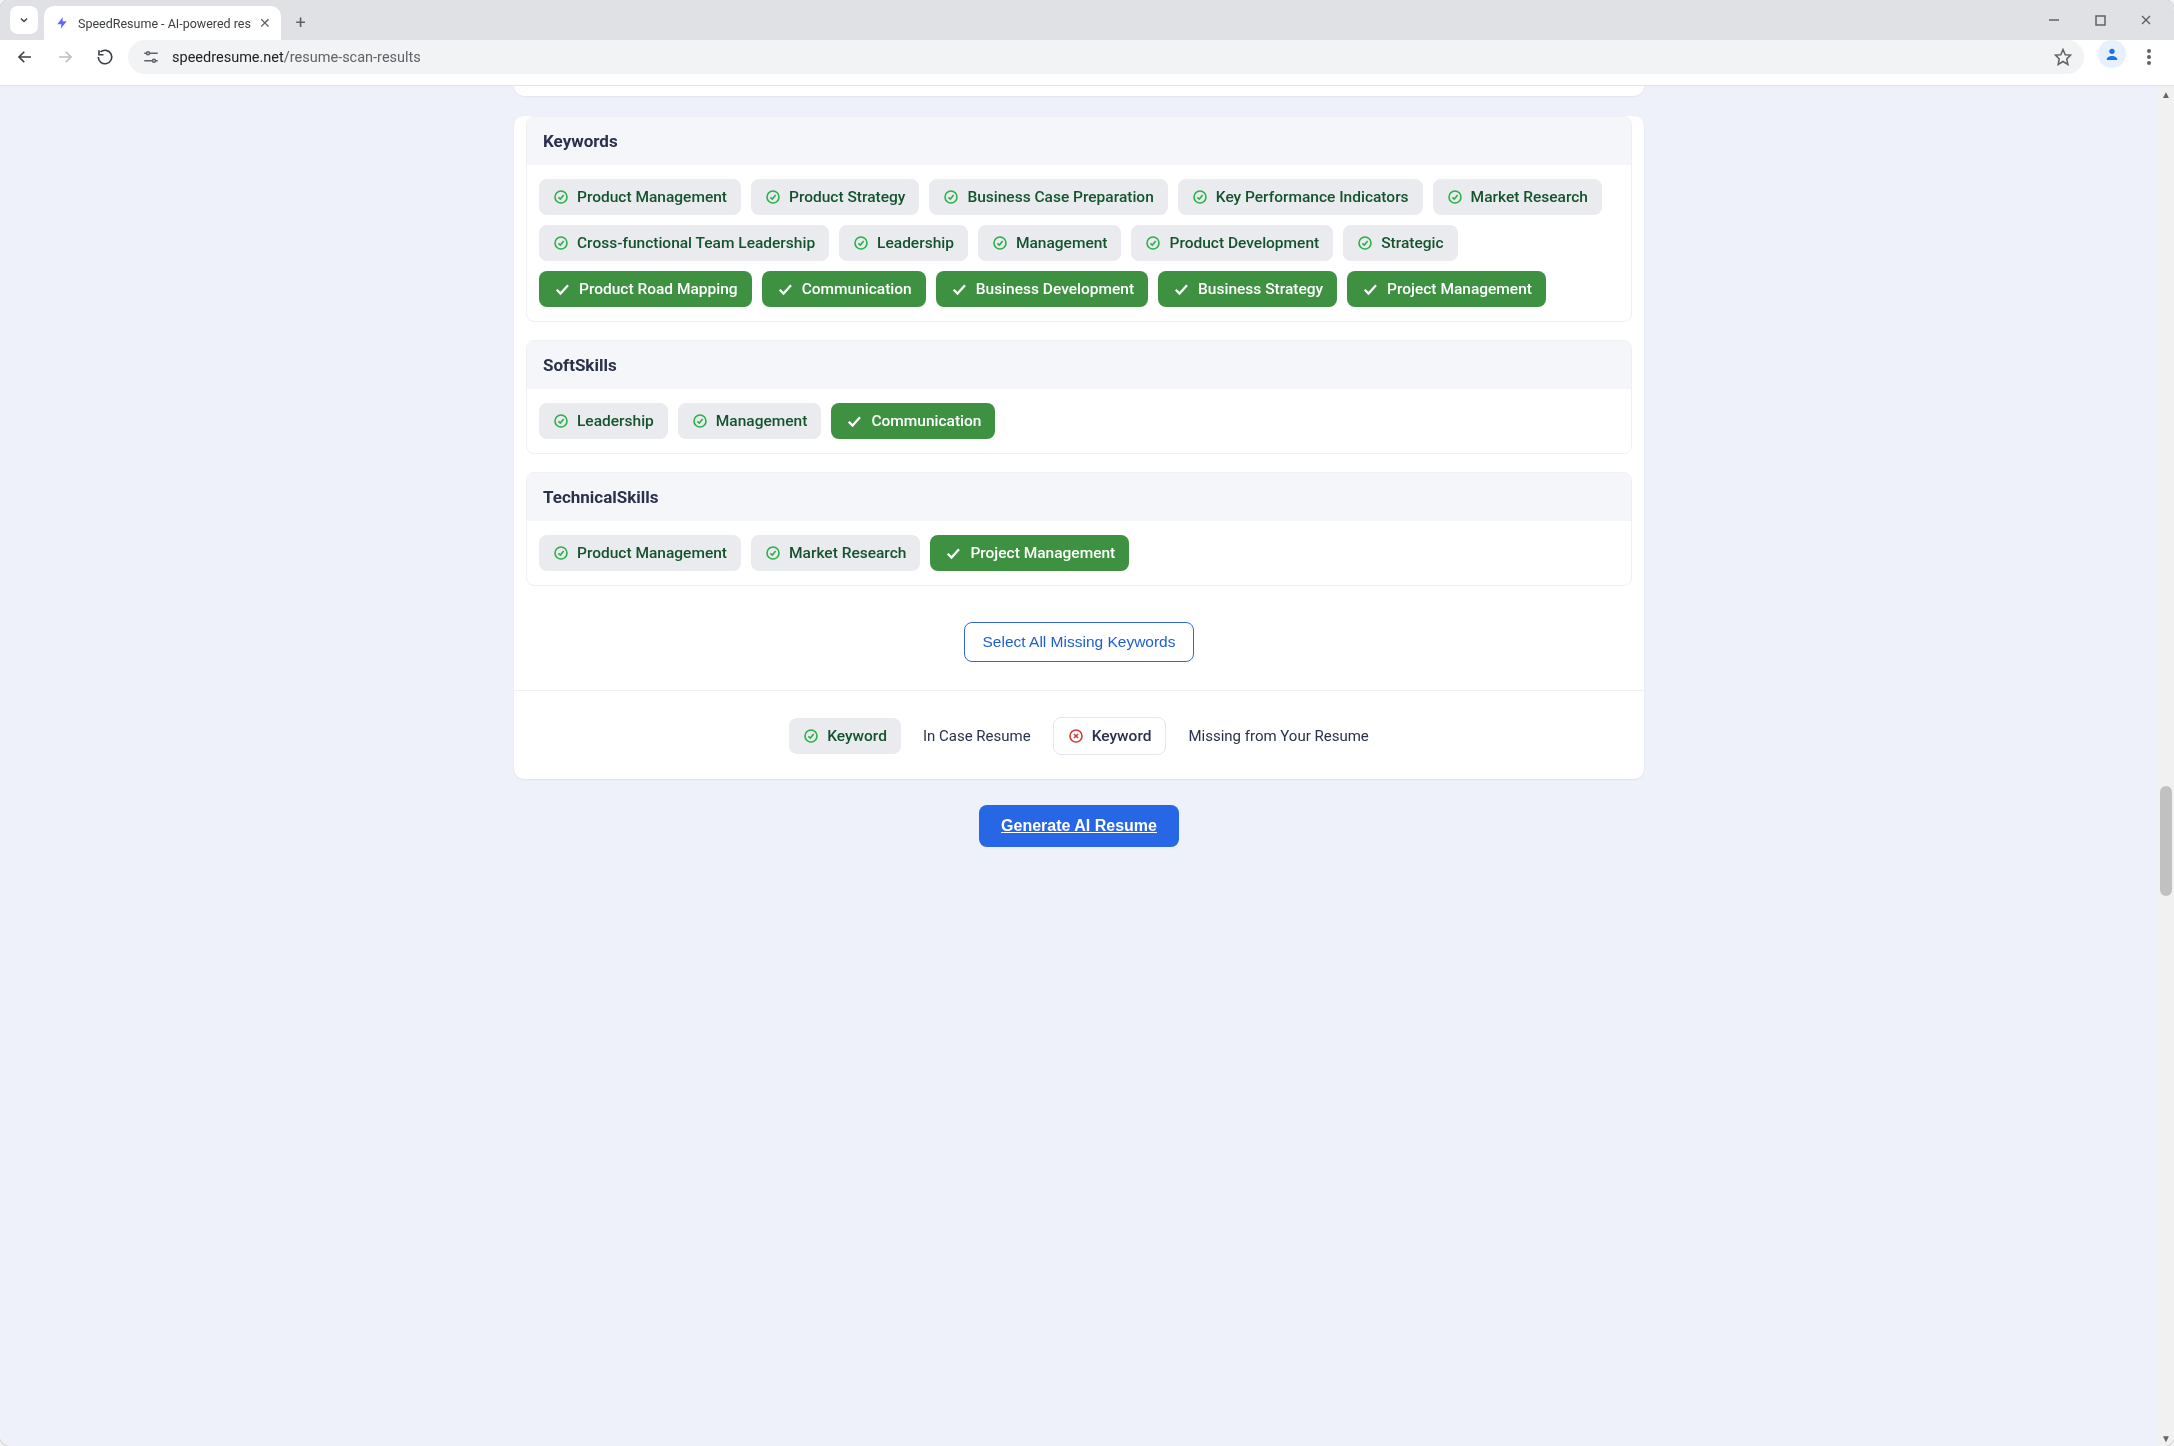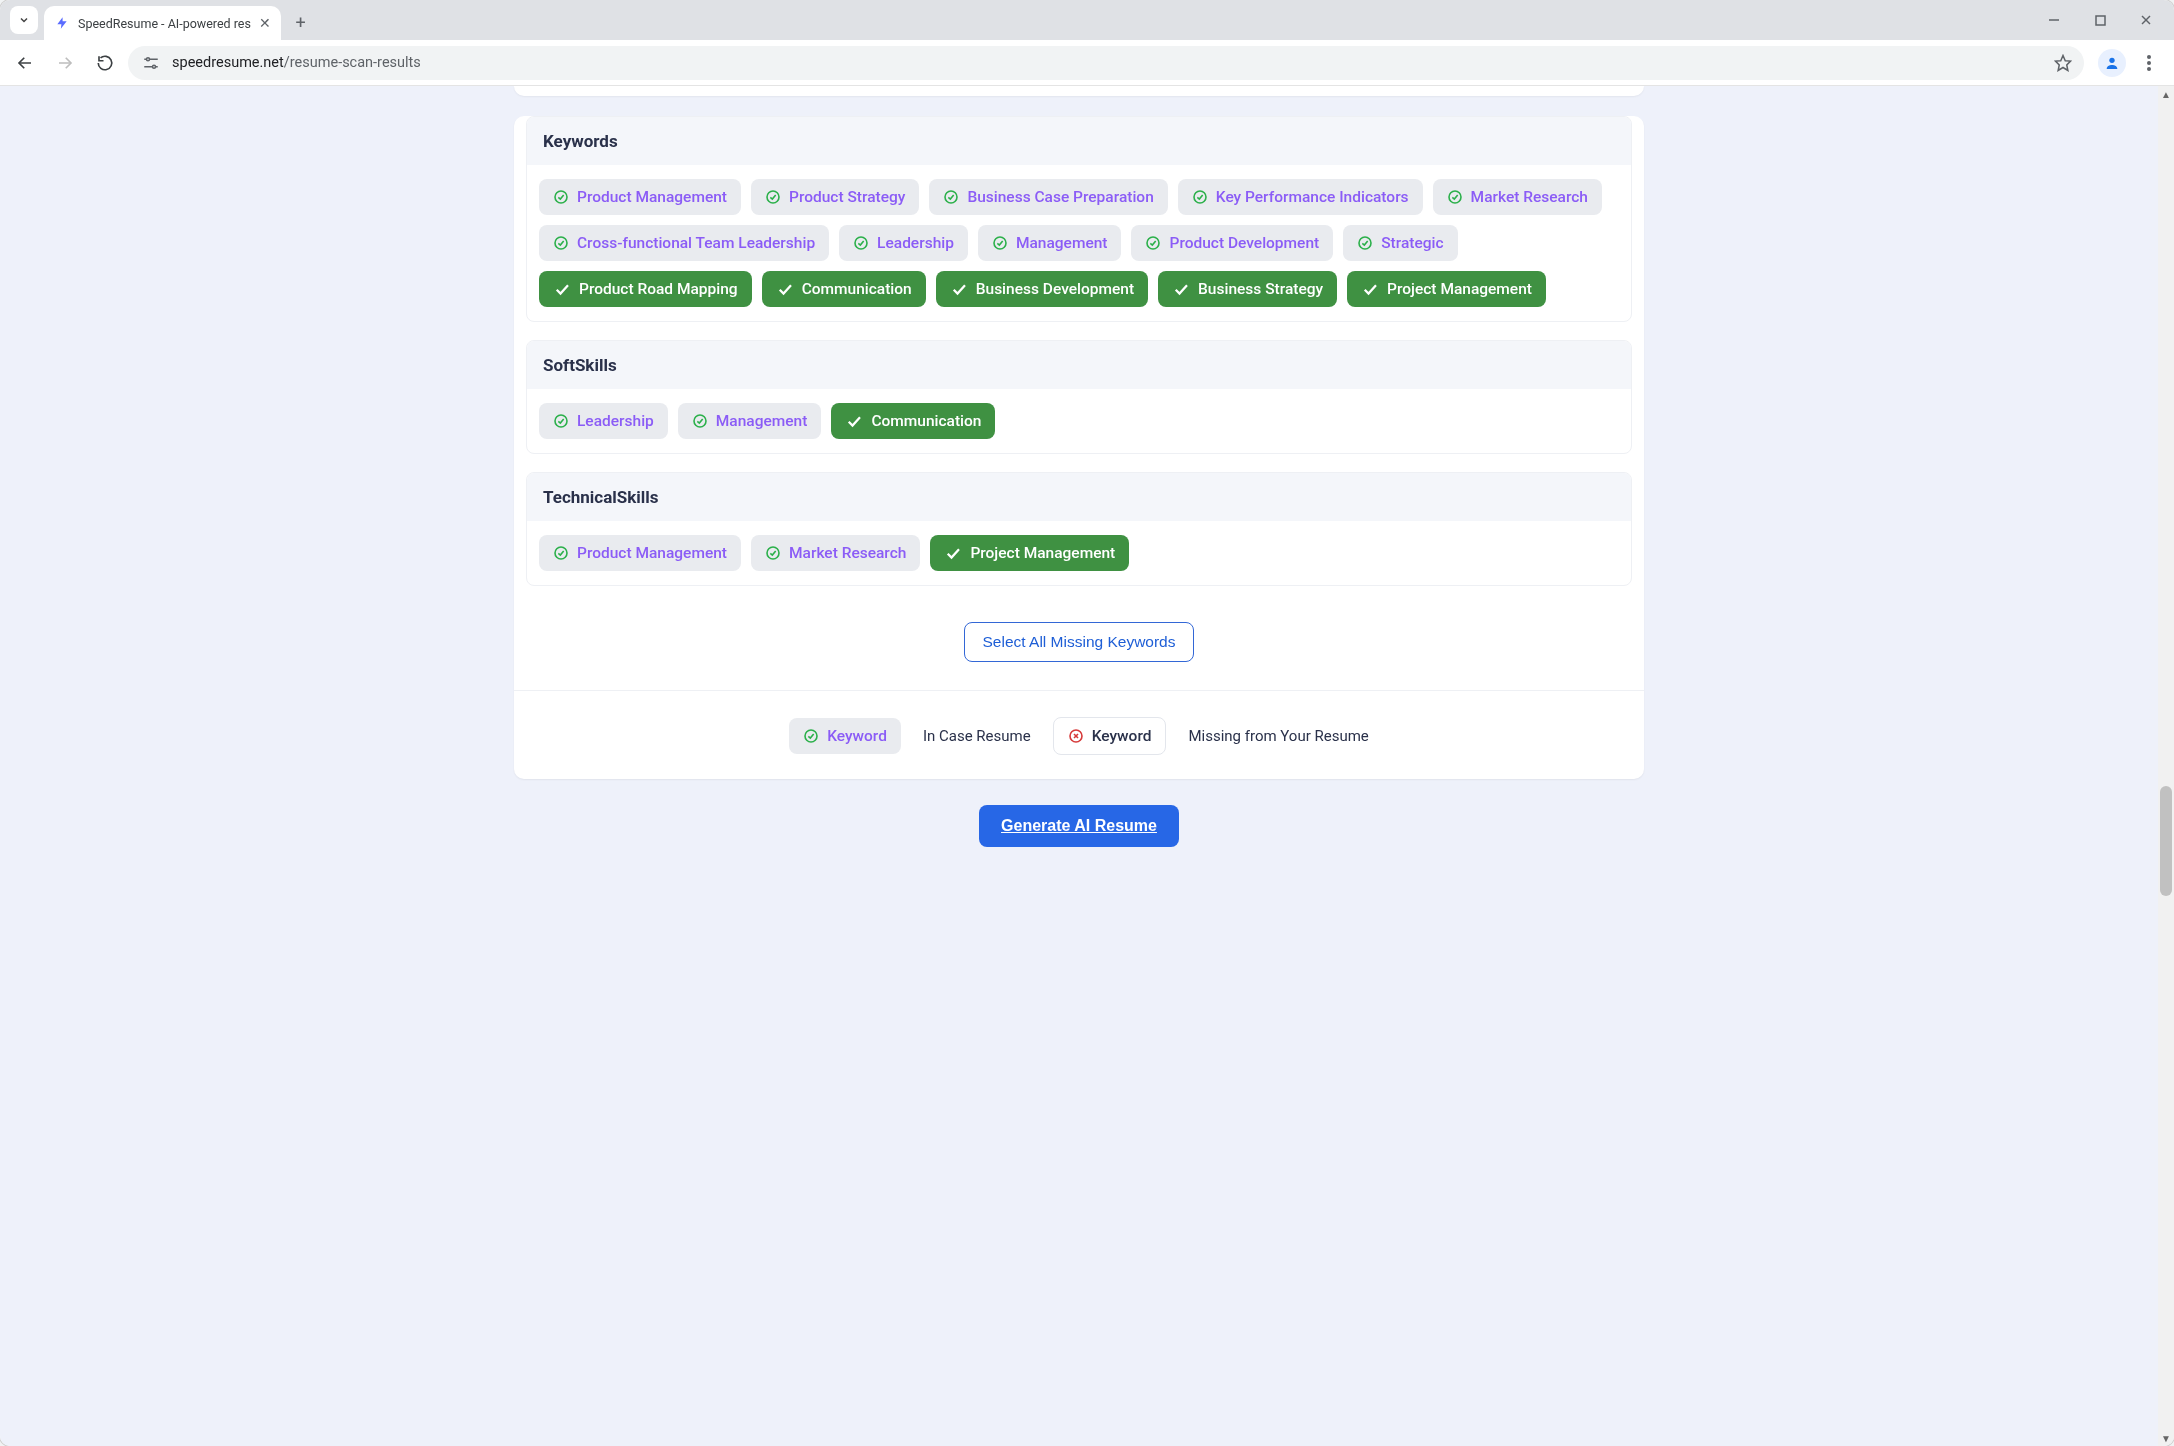--- a/index.html
+++ b/index.html
@@ -70,21 +70,20 @@
   .win-controls div {
     width:44px; height:32px;
     display:flex;align-items:center;justify-content:center;
     color:#5f6368;
   }
 
   .toolbar {
     height: 46px;
     background: #fff;
     display:flex;
-    align-items:center;
     padding: 0 8px;
     gap: 6px;
     border-bottom: 1px solid #e4e4e4;
   }
   .nav-btn {
     width:34px; height:34px;
     display:flex;align-items:center;justify-content:center;
     color:#5f6368;
     border-radius:50%;
   }
@@ -181,21 +180,21 @@
     display:inline-flex;
     align-items:center;
     gap:8px;
     border-radius:8px;
     padding:9px 14px;
     font-size:15.5px;
     font-weight:500;
   }
   .chip.present {
     background:#e9ebef;
-    color:#8b5cf6;
+    color:#14532d;
   }
   .chip.present .icn { color:#2bb04a; }
   .chip.selected {
     background:#3f9142;
     color:#ffffff;
   }
   .chip.selected .icn { color:#fff; }
   .chip.missing-legend {
     background:#fff;
     border:1px solid #e3e6ec;

